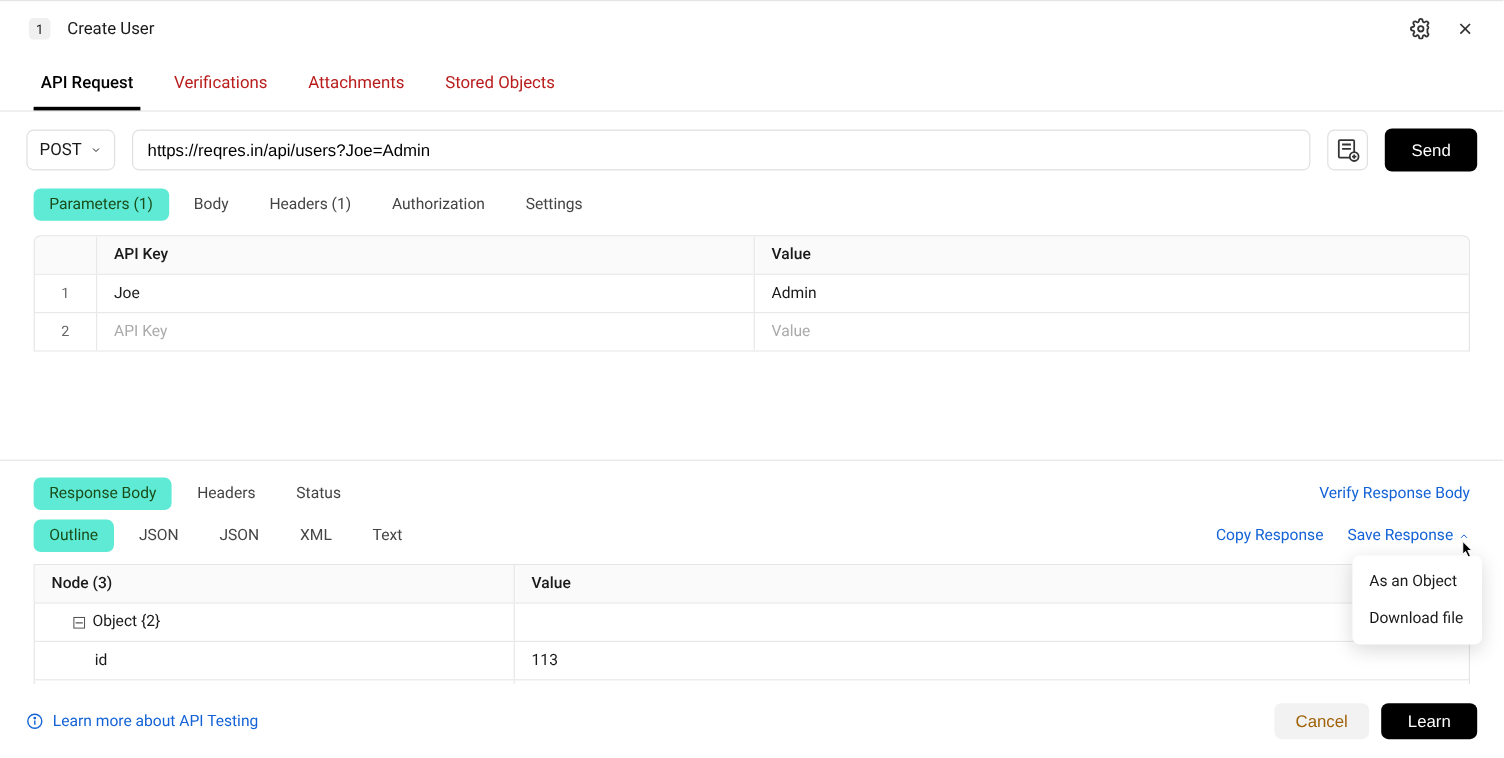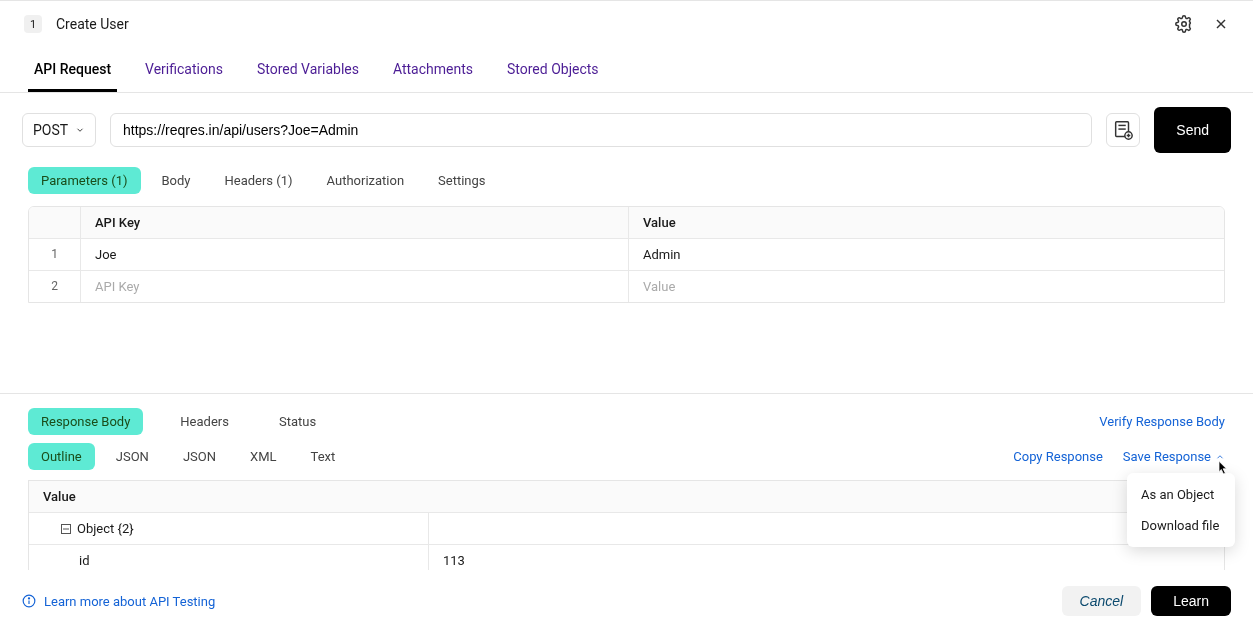--- a/index.html
+++ b/index.html
@@ -38,21 +38,21 @@
   .top-tabs {
     display: flex;
     gap: 22px;
     padding: 0 28px;
     border-bottom: 1px solid #e5e5e5;
     margin-top: 6px;
   }
   .top-tab {
     padding: 12px 6px;
     font-size: 14px;
-    color: #4c1d95;
+    color: #b91c1c;
     cursor: pointer;
     border-bottom: 3px solid transparent;
   }
   .top-tab.active { color: #000; border-bottom-color: #000; font-weight: 500;}
 
   .request-row {
     display: flex;
     align-items: center;
     gap: 14px;
     padding: 14px 22px;
@@ -86,21 +86,21 @@
     display: inline-flex;
     align-items: center;
     justify-content: center;
     cursor: pointer;
   }
   .primary-btn {
     background: #000;
     color: #fff;
     border: none;
     border-radius: 6px;
-    height: 46px;
+    height: 36px;
     padding: 0 22px;
     font-size: 14px;
     cursor: pointer;
   }
 
   .pill-tabs {
     display: flex;
     gap: 8px;
     padding: 0 28px 12px 28px;
   }
@@ -176,21 +176,21 @@
   .footer {
     position:absolute;
     bottom:0; left:0; right:0;
     padding: 16px 22px;
     display:flex;
     align-items:center;
     background:#fff;
   }
   .info-link { color:#1463d6; font-size:13px; display:inline-flex; align-items:center; gap:8px; cursor:pointer;}
   .footer-right { margin-left:auto; display:flex; gap:10px;}
-  .ghost-btn { background:#f2f2f2; color:#0c4a6e; border:none; border-radius:6px; height:30px; padding:0 18px; font-size:14px; cursor:pointer;font-style:italic;}
+  .ghost-btn { background:#f2f2f2; color:#a16207; border:none; border-radius:6px; height:30px; padding:0 18px; font-size:14px; cursor:pointer;}
 
   svg { display:block; }
   .chev { width:10px; height:10px; }
 </style>
 </head>
 <body>
 
 <div class="titlebar">
   <span class="step-badge">1</span>
   <span class="title-text">Create User</span>
@@ -206,21 +206,20 @@
           <line x1="18" y1="6" x2="6" y2="18"></line>
           <line x1="6" y1="6" x2="18" y2="18"></line>
         </svg>
     </span>
   </div>
 </div>
 
 <div class="top-tabs">
   <div class="top-tab active">API Request</div>
   <div class="top-tab">Verifications</div>
-  <div class="top-tab">Stored Variables</div>
   <div class="top-tab">Attachments</div>
   <div class="top-tab">Stored Objects</div>
 </div>
 
 <div class="request-row">
   <div class="method-select">
     <span>POST</span>
     <svg class="chev" viewBox="0 0 24 24" fill="none" stroke="currentColor" stroke-width="2">
         <polyline points="6 9 12 15 18 9"></polyline>
       </svg>
@@ -262,21 +261,21 @@
     <div class="cell-num">2</div>
     <div class="cell-key placeholder">API Key</div>
     <div class="cell-val placeholder">Value</div>
   </div>
 </div>
 
 <div class="middle-gap"></div>
 
 <div class="response-section">
   <div class="resp-tabs-row">
-    <div class="pill-tabs" style="padding:0; gap:24px;">
+    <div class="pill-tabs" style="padding:0; gap:8px;">
       <div class="pill active">Response Body</div>
       <div class="pill">Headers</div>
       <div class="pill">Status</div>
     </div>
     <span class="resp-right-link">Verify Response Body</span>
   </div>
 
   <div class="format-row">
     <div class="pill-tabs" style="padding:0; gap:8px;">
       <div class="pill active">Outline</div>
@@ -302,20 +301,21 @@
 
     <span class="cursor-icon">
       <svg width="18" height="22" viewBox="0 0 24 24">
           <path d="M8 3 L8 17 L11 14 L14 20 L16.5 19 L13.5 13 L18 13 Z" fill="#000" stroke="#fff" stroke-width="1"></path>
         </svg>
     </span>
   </div>
 
   <div class="tree-table">
     <div class="tree-row">
+      <div class="tree-node">Node (3)</div>
       <div class="tree-value">Value</div>
     </div>
     <div class="tree-row">
       <div class="tree-node indent-1">
         <svg width="10" height="10" viewBox="0 0 10 10">
             <rect x="0.5" y="0.5" width="9" height="9" fill="none" stroke="#555"></rect>
             <line x1="2" y1="5" x2="8" y2="5" stroke="#555"></line>
           </svg>
         <span>Object {2}</span>
       </div>

